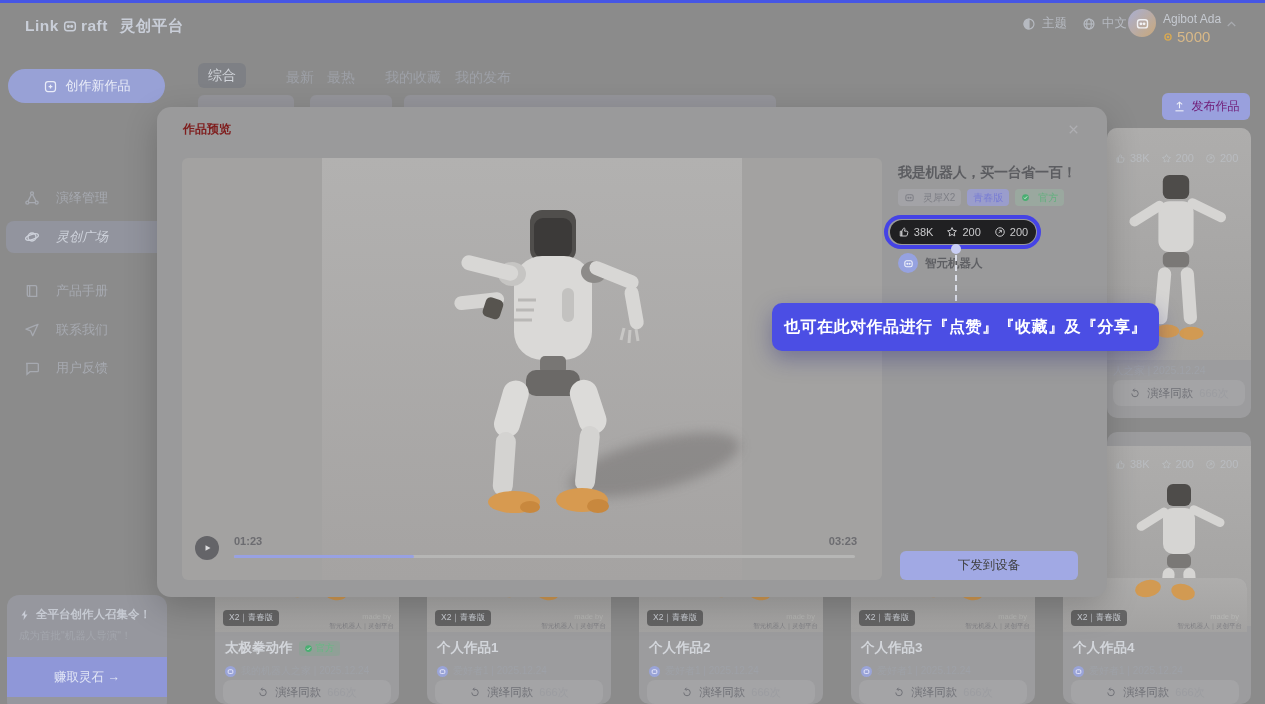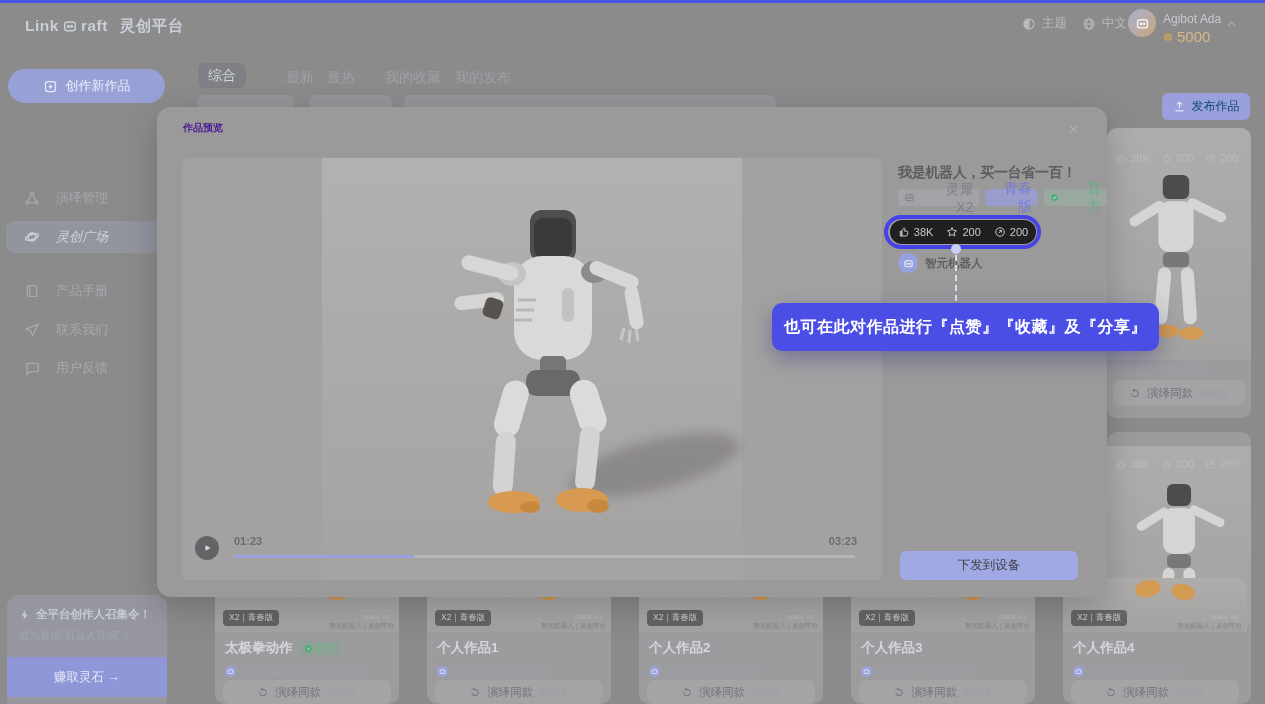--- a/index.html
+++ b/index.html
@@ -16,41 +16,41 @@
   .createbtn{left:8px;top:69px;width:157px;height:34px;border-radius:17px;background:#98a1d6;color:#e9ecf8;font-size:13px;justify-content:center;gap:8px;cursor:pointer;}
   .navitem{left:0;width:173px;height:38px;color:#a6a9b0;font-size:13px;gap:0;cursor:pointer;}
   .navitem .ic{margin-left:24px;}
   .navitem .lbl{margin-left:16px;}
   .navactive{left:6px;top:221px;width:160px;height:32px;border-radius:8px;background:#92949e;}
   .promo{left:7px;top:595px;width:160px;height:118px;border-radius:12px;background:#96979e;overflow:hidden;}
   
   .tab{font-size:14px;color:#9da0a7;cursor:pointer;}
   .tabactive{left:198px;top:63px;width:48px;height:25px;border-radius:6px;background:#7e8085;color:#d3d6dc;justify-content:center;}
   .filterbox{top:95px;height:26px;border-radius:6px;background:#94949a;}
-  .publish{left:1162px;top:93px;width:88px;height:27px;border-radius:6px;background:#99a0dd;color:#0c4a6e;font-size:12px;justify-content:center;gap:6px;cursor:pointer;text-align:right;}
+  .publish{left:1162px;top:93px;width:88px;height:27px;border-radius:6px;background:#99a0dd;color:#701a75;font-size:12px;justify-content:center;gap:6px;cursor:pointer;text-align:right;}
   
   .card{background:#9c9c9e;border-radius:10px;overflow:hidden;}
   .cimg{background:linear-gradient(180deg,#aeadac,#a3a2a1);overflow:hidden;position:absolute;}
   .statrow{gap:11px;color:#b9bcc0;font-size:11px;}
   .statrow .s{gap:4px;}
   .replaybtn{border-radius:8px;background:#a4a4a6;justify-content:center;gap:6px;color:#717278;font-size:11.5px;cursor:pointer;}
   .replaybtn .cnt{color:#9c9da1;font-size:11px;}
   .bbadge{position:absolute;left:8px;top:32px;padding:2px 6px;border-radius:4px;background:rgba(35,35,38,.5);color:#ccd0d6;font-size:8.5px;}
   .wm{position:absolute;right:8px;top:34px;font-size:7.5px;color:#b6b6b4;}
   .wm2{position:absolute;right:5px;top:44px;font-size:6.5px;color:#74747a;opacity:.8;}
   .btitle{font-size:13.5px;font-weight:700;color:#d3d6db;}
   .bauthor{gap:5px;color:#9ea1a7;font-size:10px;}
   .offbadge{gap:3px;margin-left:6px;padding:1px 5px;border-radius:3px;background:rgba(92,182,124,.18);color:#67b883;font-size:9.5px;}
   .miniav{width:11px;height:11px;border-radius:50%;background:#9aa4d8;display:flex;align-items:center;justify-content:center;}
   .blob{position:absolute;background:#d29a52;border-radius:50%;}
   
   .modal{left:157px;top:107px;width:950px;height:490px;border-radius:14px;background:#9a9a9b;box-shadow:0 10px 34px rgba(0,0,0,.20);z-index:20;}
   .player{left:25px;top:51px;width:700px;height:422px;border-radius:6px;background:#a3a2a1;overflow:hidden;}
   .video{left:140px;top:0;width:420px;height:422px;background:linear-gradient(180deg,#b2b1b0,#a5a3a2);}
-  .tag{height:17px;padding:0 6px;border-radius:4px;font-size:14px;gap:16px;text-align:right;}
+  .tag{height:17px;padding:0 6px;border-radius:4px;font-size:10px;gap:8px;text-align:right;}
   .deploy{left:743px;top:444px;width:178px;height:29px;border-radius:6px;background:#a1a9e4;color:#404040;font-size:12.5px;justify-content:center;cursor:pointer;}
   
   .ring{left:884px;top:215px;width:157px;height:34px;border-radius:18px;border:4px solid #4543e6;box-sizing:border-box;z-index:30;}
   .statpill{left:890px;top:220px;width:146px;height:24px;border-radius:12px;background:#202022;color:#c9c9cb;font-size:11px;justify-content:center;gap:13px;z-index:31;}
   .statpill .s{gap:4px;cursor:pointer;}
   .tdot{left:951px;top:244px;width:10px;height:10px;border-radius:50%;background:#c9cef4;z-index:31;}
   .tdash{left:955px;top:255px;height:46px;border-left:2px dashed #dcdfe9;z-index:30;}
   .tooltip{left:772px;top:303px;width:387px;height:48px;border-radius:10px;background:#4b4ee4;color:#ffffff;font-size:16px;font-weight:700;letter-spacing:.5px;justify-content:center;z-index:32;box-shadow:0 8px 22px rgba(30,30,120,.35);}
 </style>
 </head>
@@ -438,21 +438,21 @@
       <svg width="12" height="12" viewBox="0 0 24 24" stroke="#717278" fill="none" stroke-width="2">
           <path d="M5.5 13a6.5 6.5 0 1 0 6.5-6.5H8.5"></path>
           <path d="M11 3.5L8 6.5l3 3"></path>
         </svg>
       <span>演绎同款</span>
       <span class="cnt">666次</span>
     </div>
   </div>
 
   <div class="abs modal">
-    <div class="abs" style="left:26px;top:14px;font-size:10px;font-weight:700;color:#4c1d95;">作品预览</div>
+    <div class="abs" style="left:26px;top:14px;font-size:12px;font-weight:700;color:#7f1d1d;">作品预览</div>
     <div class="abs" style="right:26px;top:15px;cursor:pointer;">
       <svg width="15" height="15" viewBox="0 0 24 24" stroke="#aeaeb2" fill="none" stroke-width="2">
           <path d="M6 6l12 12M18 6L6 18"></path>
         </svg>
     </div>
 
     <div class="abs player">
       <div class="abs video"></div>
 
       <div class="abs" style="left:385px;top:282px;width:175px;height:50px;border-radius:50%;background:rgba(72,70,68,.30);filter:blur(6px);transform:rotate(-14deg);"></div>

